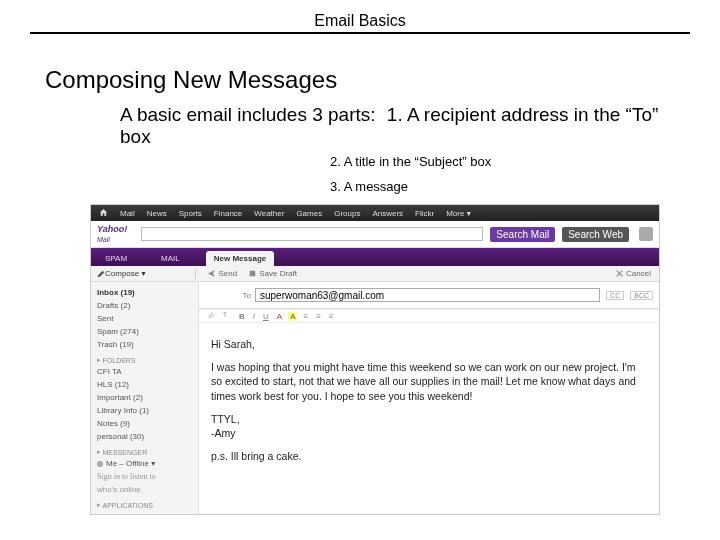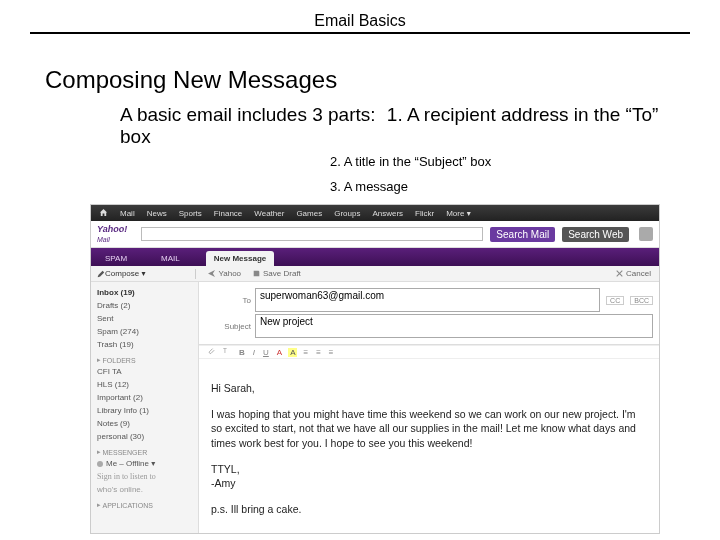--- a/index.html
+++ b/index.html
@@ -52,28 +52,28 @@
   .side .grp::before { content: "▸"; font-size: 7px; color: #999; }
   .side .off { display: flex; align-items: center; gap: 3px; }
   .side .off .dot { width: 6px; height: 6px; border-radius: 50%; background: #aaa; }
 
   .main { flex: 1; background: #fff; }
 
   
   .fields { border-bottom: 1px solid #ddd; padding: 4px 6px; }
   .frow { display: flex; align-items: center; margin: 2px 0; gap: 4px; }
   .flab { width: 46px; text-align: right; font-size: 8px; color: #777; }
-  .fbox { flex: 1; height: 24px; border: 1px solid #aaa; background: #fff; font-size: 10px; color: #000; padding: 0 4px; line-height: 13px; }
+  .fbox { flex: 1; height: 14px; border: 1px solid #aaa; background: #fff; font-size: 10px; color: #000; padding: 0 4px; line-height: 13px; }
   .chip { font-size: 7px; color: #888; border: 1px solid #ccc; padding: 0 3px; margin-left: 2px; }
   .fmt { height: 14px; border-top: 1px solid #eee; border-bottom: 1px solid #eee; display: flex; align-items: center; gap: 4px; padding: 0 6px; font-size: 8px; color: #888; }
   .fmt span { padding: 0 2px; }
   .fmt .ico svg { width: 8px; height: 8px; fill: #999; }
 
   .bodytxt { padding: 10px 12px 8px 12px; font-size: 10.5px; color: #222; line-height: 1.35; }
-  .bodytxt p { margin: 12px 0 9px 0; }
+  .bodytxt p { margin: 4px 0 9px 0; }
 </style>
 </head>
 <body>
 
 <div class="page">
   <div class="title">Email Basics</div>
 </div>
 <hr class="hr">
 <div class="page">
   <h1 class="heading">Composing New Messages</h1>
@@ -126,21 +126,21 @@
         <svg viewBox="0 0 10 10">
             <path d="M1 8 L2 6 L7 1 L9 3 L4 8 L1 9 Z"></path>
           </svg>
         <span>Compose ▾</span>
       </div>
       <div class="sep"></div>
       <div class="tbtn">
         <svg viewBox="0 0 10 10">
             <path d="M0 5 L10 0 L7 5 L10 10 Z"></path>
           </svg>
-        <span>Yahoo</span>
+        <span>Send</span>
       </div>
       <div class="tbtn">
         <svg viewBox="0 0 10 10">
             <path d="M1 1 H8 L9 2 V9 H1 Z M3 1 H7 V4 H3 Z"></path>
           </svg>
         <span>Save Draft</span>
       </div>
       <div class="cancel">
         <svg viewBox="0 0 10 10">
             <path d="M1 1 L9 9 M9 1 L1 9" stroke="#888" stroke-width="1.5"></path>
@@ -179,24 +179,20 @@
           </div>
       </div>
 
       <div class="main">
         <div class="fields">
           <div class="frow">
             <div class="flab">To</div>
             <div class="fbox">superwoman63@gmail.com</div>
             <span class="chip">CC</span>
             <span class="chip">BCC</span>
-          </div>
-          <div class="frow">
-            <div class="flab">Subject</div>
-            <div class="fbox">New project</div>
           </div>
         </div>
         <div class="fmt">
           <span class="ico"><svg viewBox="0 0 10 10">
                 <path d="M7 2 L3 6 A1.5 1.5 0 0 0 5 8 L9 4" fill="none" stroke="#999"></path>
               </svg></span>
           <span class="ico"><svg viewBox="0 0 10 10">
                 <text x="0" y="8" font-size="8" fill="#999">T</text>
               </svg></span>
           <span style="font-weight:bold;">B</span>

